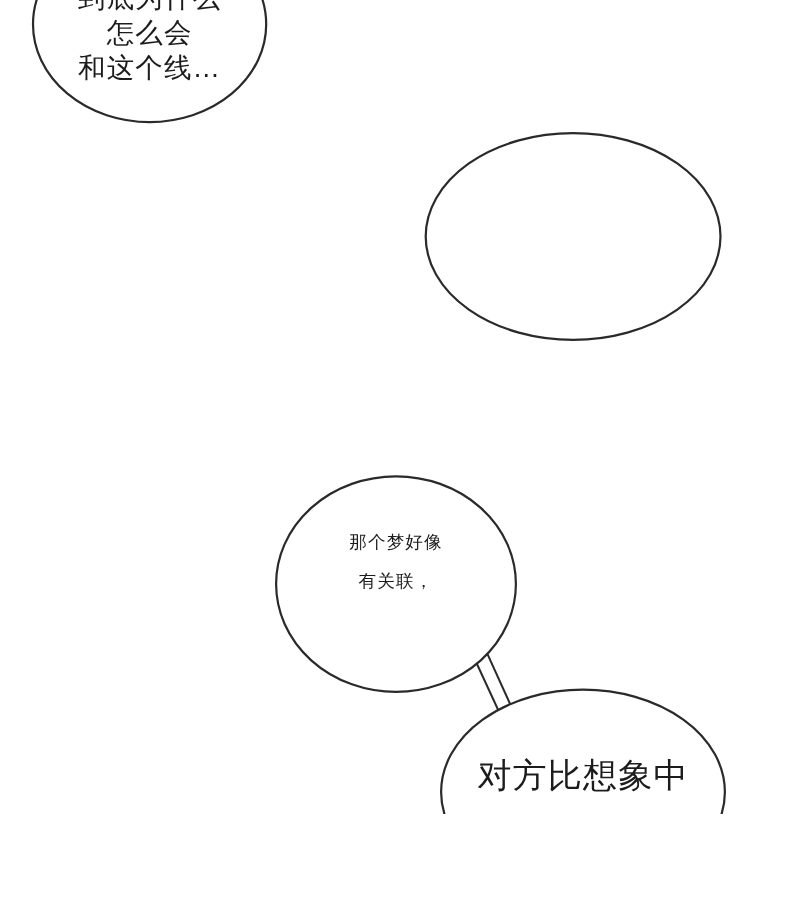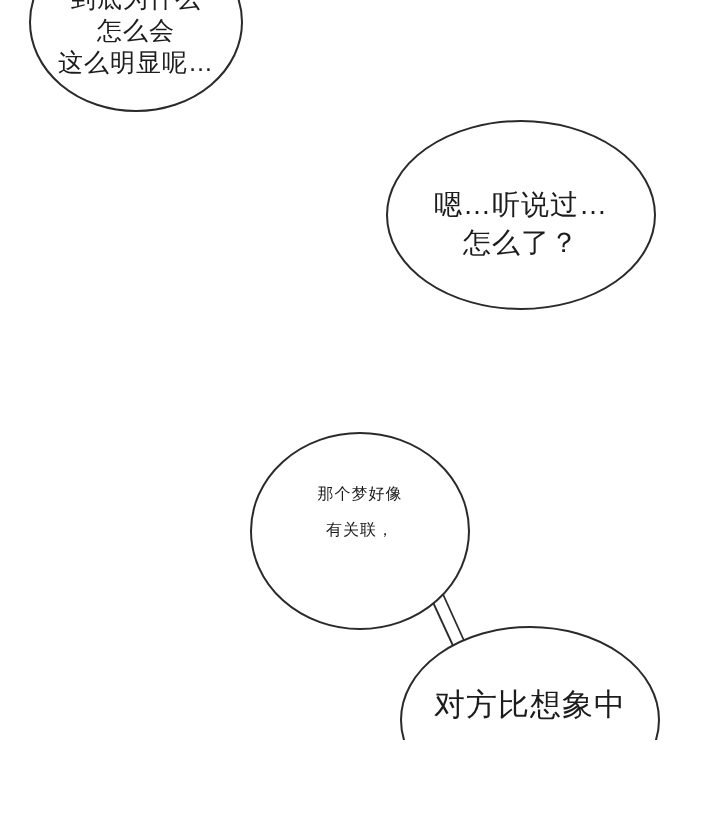--- a/index.html
+++ b/index.html
@@ -49,27 +49,23 @@
 
     <ellipse cx="136" cy="22" rx="106" ry="89" fill="#ffffff" stroke-width="2" stroke="#2a2a2a"></ellipse>
     <ellipse cx="521" cy="215" rx="134" ry="94" fill="#ffffff" stroke-width="2" stroke="#2a2a2a"></ellipse>
     <ellipse cx="360" cy="531" rx="109" ry="98" fill="#ffffff" stroke-width="2" stroke="#2a2a2a"></ellipse>
     <ellipse cx="530" cy="720" rx="129" ry="93" fill="#ffffff" stroke-width="2" stroke="#2a2a2a"></ellipse>
   </svg>
 
   <div class="bubble-text bt1">
     <div>到底为什么</div>
     <div>怎么会</div>
-    <div>这么明显呢…</div>
+    <div>和这个线…</div>
   </div>
 
-  <div class="bubble-text bt2">
-    <div>嗯…听说过…</div>
-    <div>怎么了？</div>
-  </div>
 
   <div class="bubble-text bt3">
     <div>那个梦好像</div>
     <div>有关联，</div>
   </div>
 
   <div class="bubble-text bt4">
     <div>对方比想象中</div>
   </div>
 

